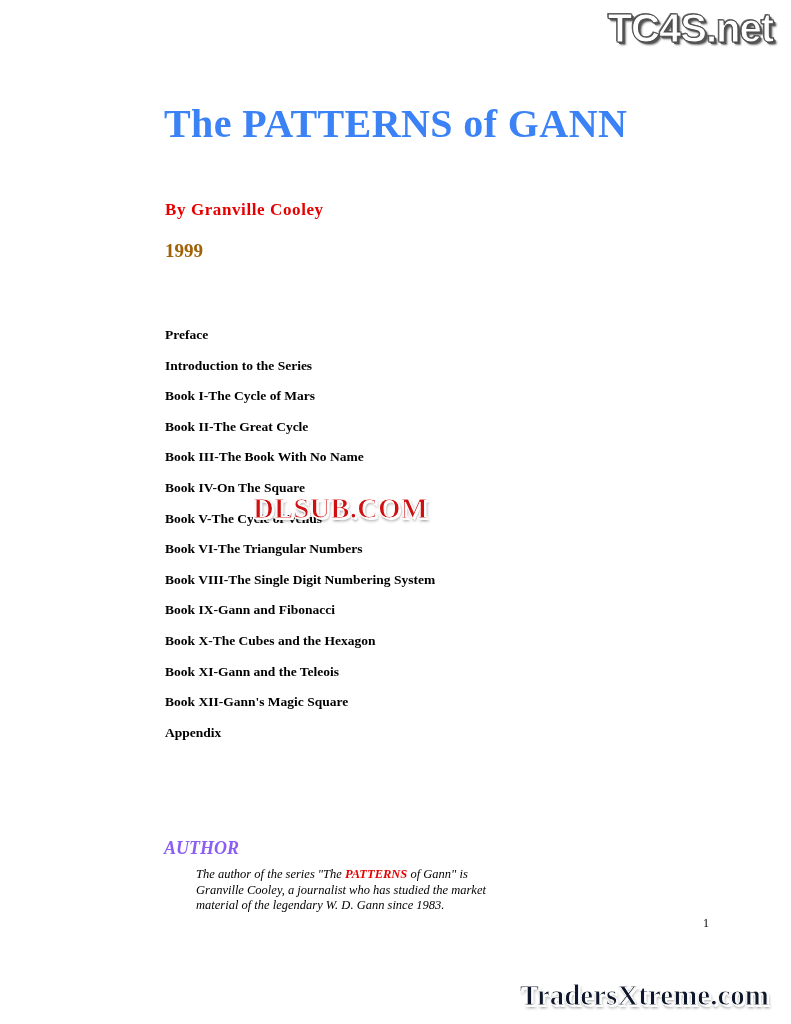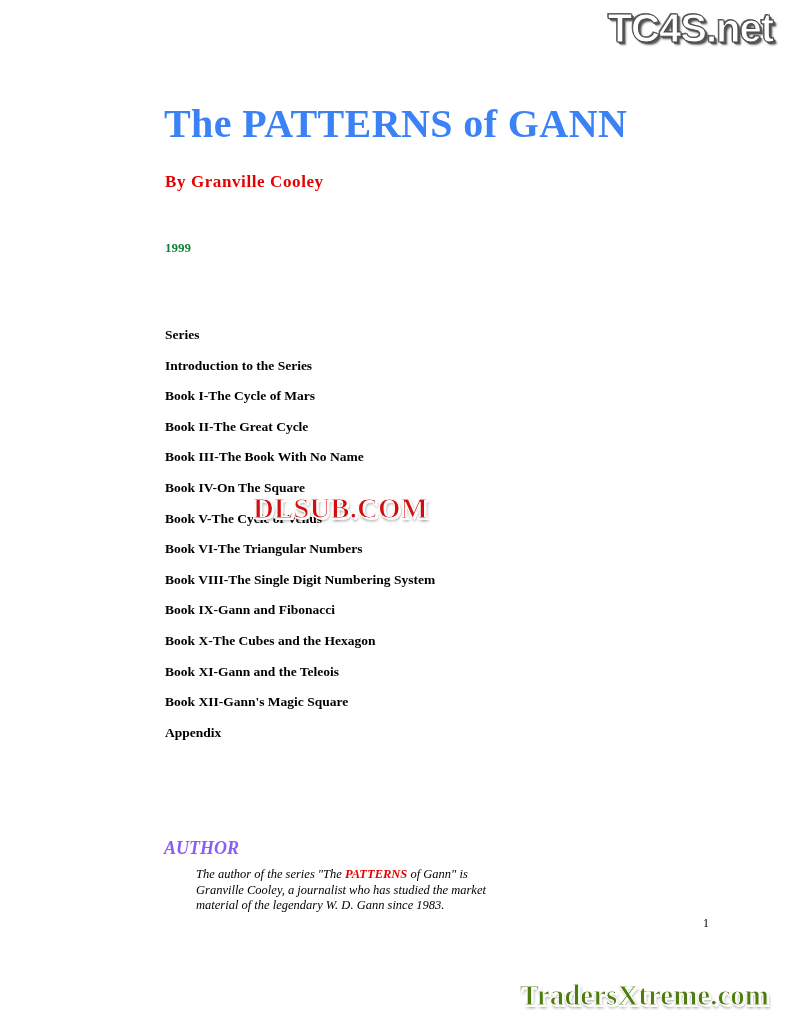--- a/index.html
+++ b/index.html
@@ -49,21 +49,21 @@
     -webkit-text-stroke: 1.1px #ffffff;
   }
 
   .wm-bottom {
     position: absolute;
     bottom: 12px;
     right: 22px;
     font-family: "Liberation Serif", serif;
     font-weight: bold;
     font-size: 29px;
-    color: #4d7c0f;
+    color: #0f172a;
     text-shadow:
        1px 1px 0 #ffffff,
        2px 2px 0 #ffffff,
        2px 3px 3px rgba(0,0,0,0.4);
     -webkit-text-stroke: 0.9px #ffffff;
   }
 
   
   .page {
     position: absolute;
@@ -81,36 +81,36 @@
     font-weight: bold;
     font-size: 40px;
     color: #3b82f6;
     letter-spacing: 0.4px;
     white-space: nowrap;
   }
 
   .doc-author {
     position: absolute;
     left: 165px;
-    top: 172px;
+    top: 200px;
     font-family: "Liberation Serif", serif;
     font-weight: bold;
     font-size: 17px;
     color: #e60000;
     letter-spacing: 0.6px;
   }
 
   .doc-year {
     position: absolute;
     left: 165px;
     top: 240px;
     font-family: "Liberation Serif", serif;
     font-weight: bold;
-    font-size: 13px;
-    color: #15803d;
+    font-size: 19px;
+    color: #a16207;
   }
 
   .toc {
     position: absolute;
     left: 165px;
     top: 328px;
     width: 420px;
   }
   .toc-item {
     font-family: "Liberation Serif", serif;
@@ -163,21 +163,21 @@
 
 <div class="page">
 
   <div class="doc-title">The PATTERNS of GANN</div>
 
   <div class="doc-author">By Granville Cooley</div>
 
   <div class="doc-year">1999</div>
 
   <div class="toc">
-    <div class="toc-item">Series</div>
+    <div class="toc-item">Preface</div>
     <div class="toc-item">Introduction to the Series</div>
     <div class="toc-item">Book I-The Cycle of Mars</div>
     <div class="toc-item">Book II-The Great Cycle</div>
     <div class="toc-item">Book III-The Book With No Name</div>
     <div class="toc-item">Book IV-On The Square</div>
     <div class="toc-item">Book V-The Cycle of Venus</div>
     <div class="toc-item">Book VI-The Triangular Numbers</div>
     <div class="toc-item">Book VIII-The Single Digit Numbering System</div>
     <div class="toc-item">Book IX-Gann and Fibonacci</div>
     <div class="toc-item">Book X-The Cubes and the Hexagon</div>

